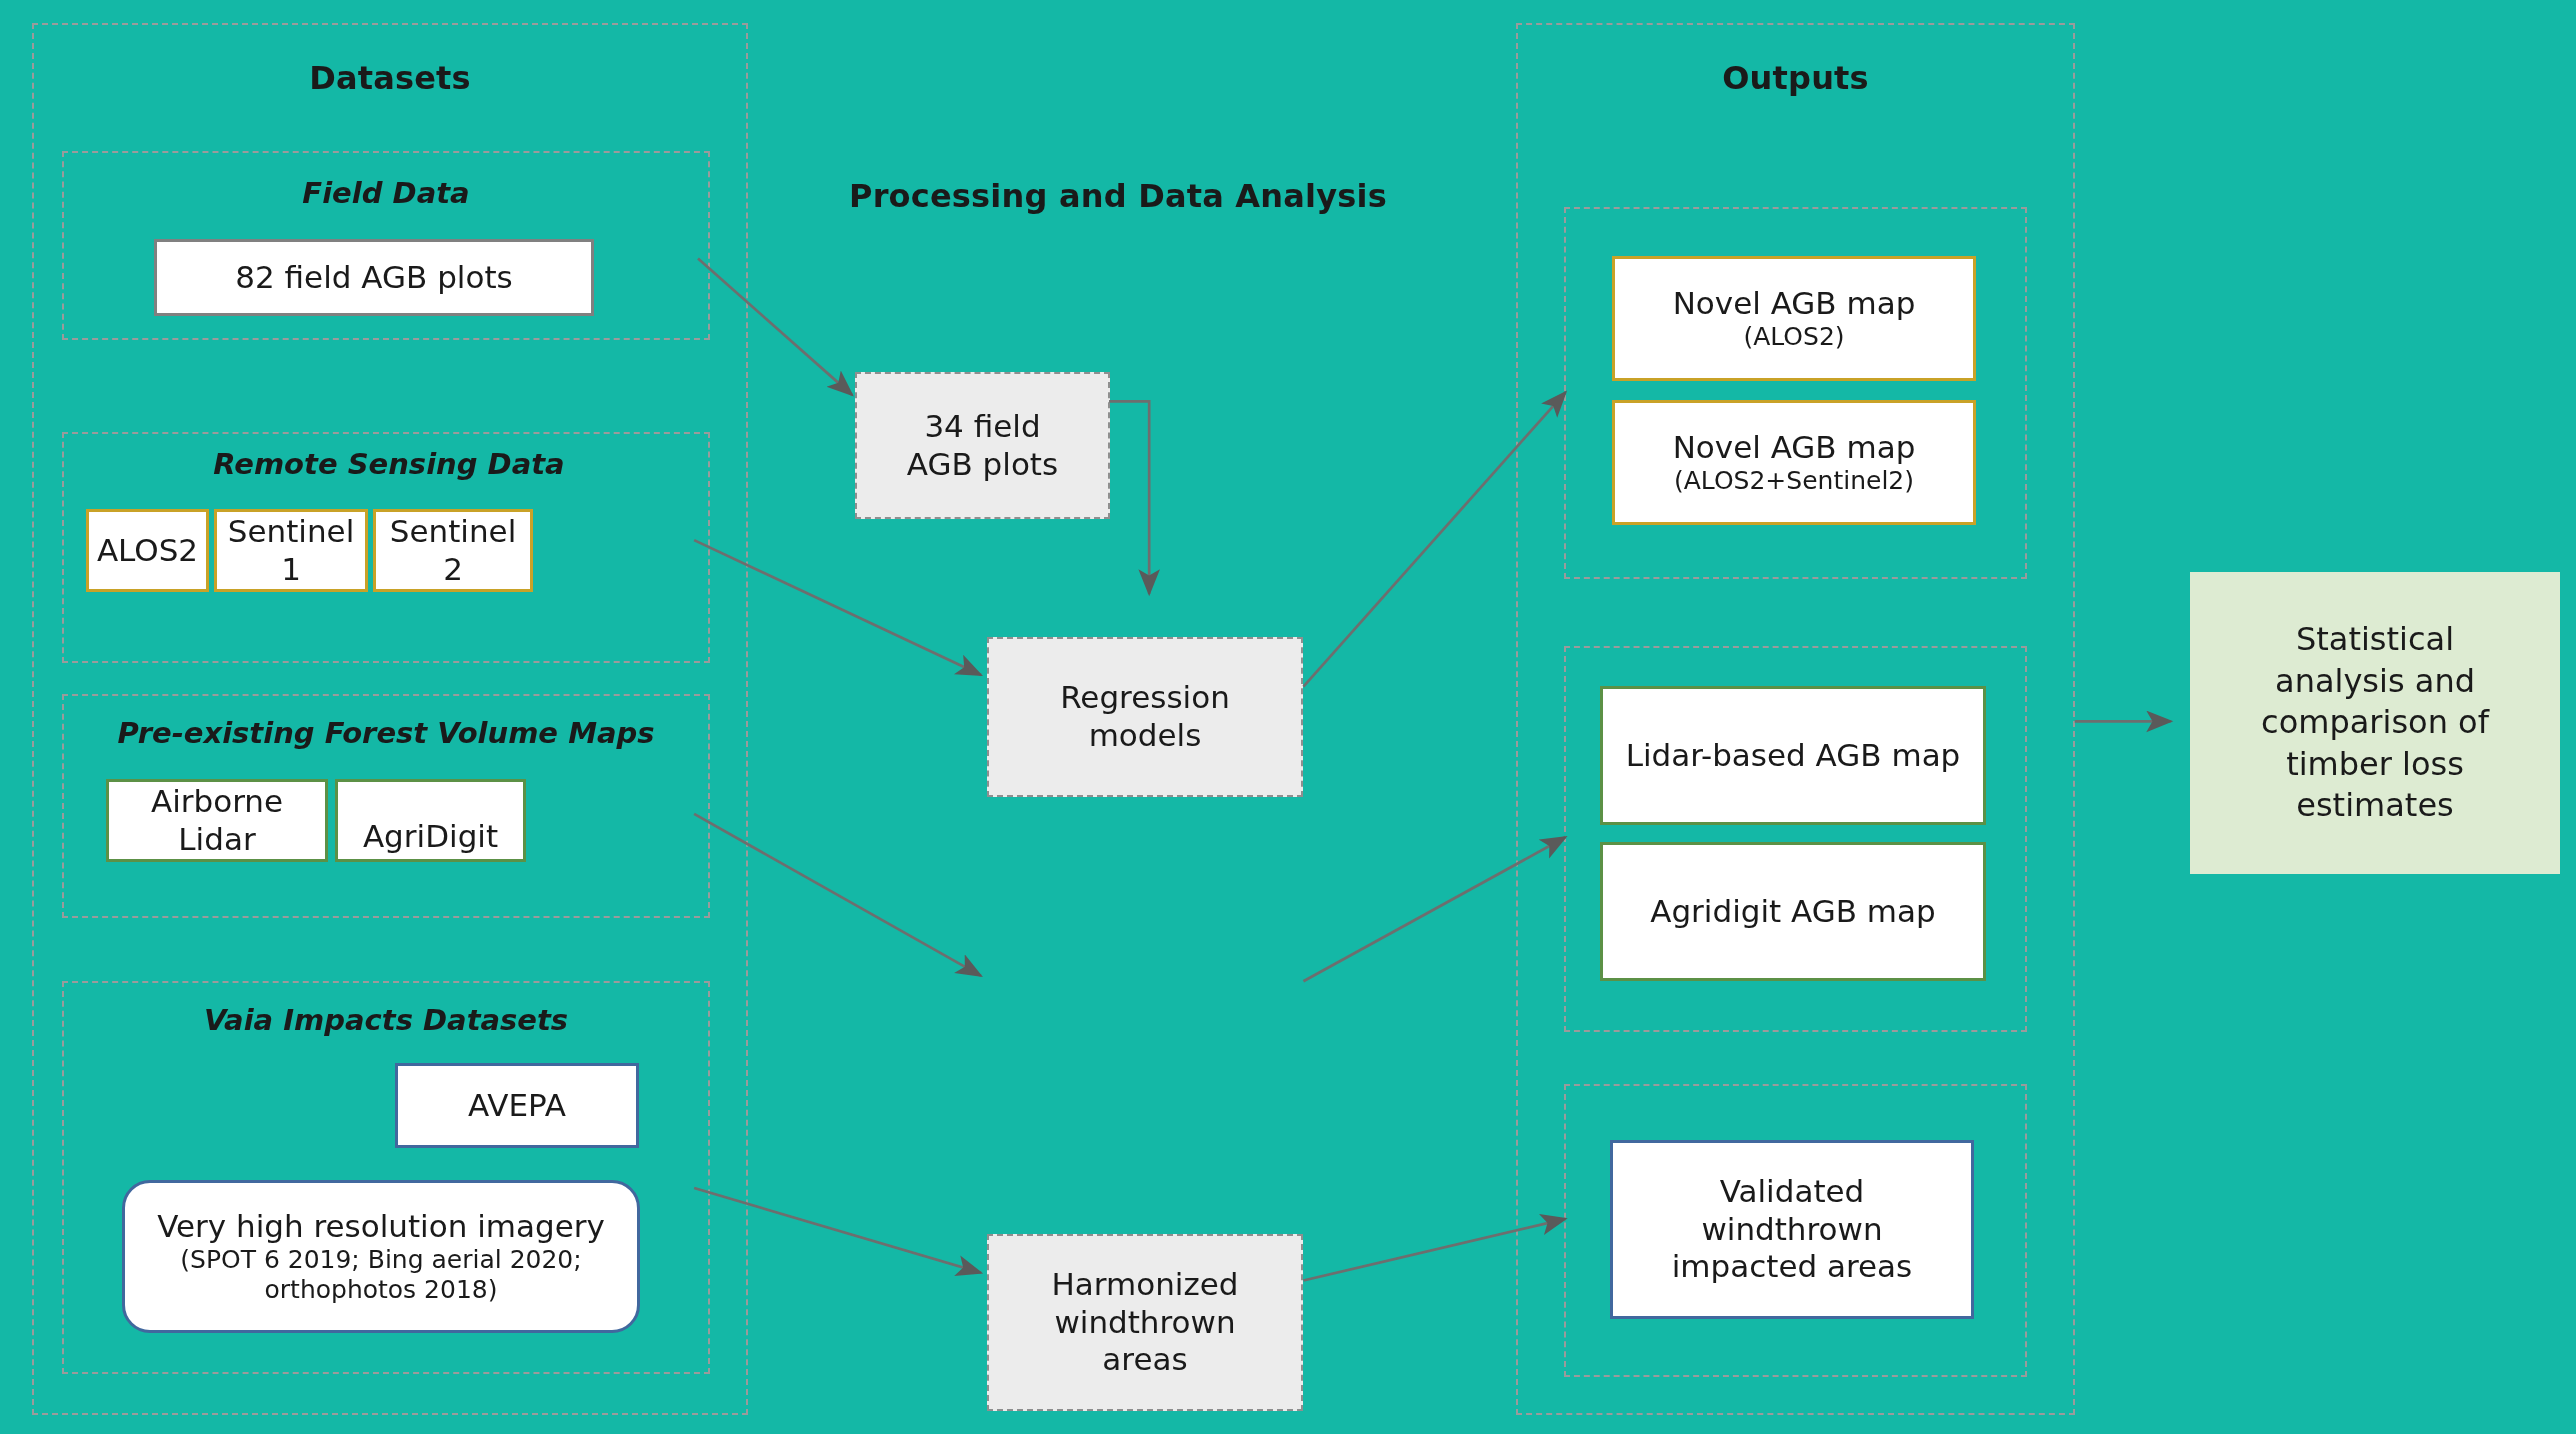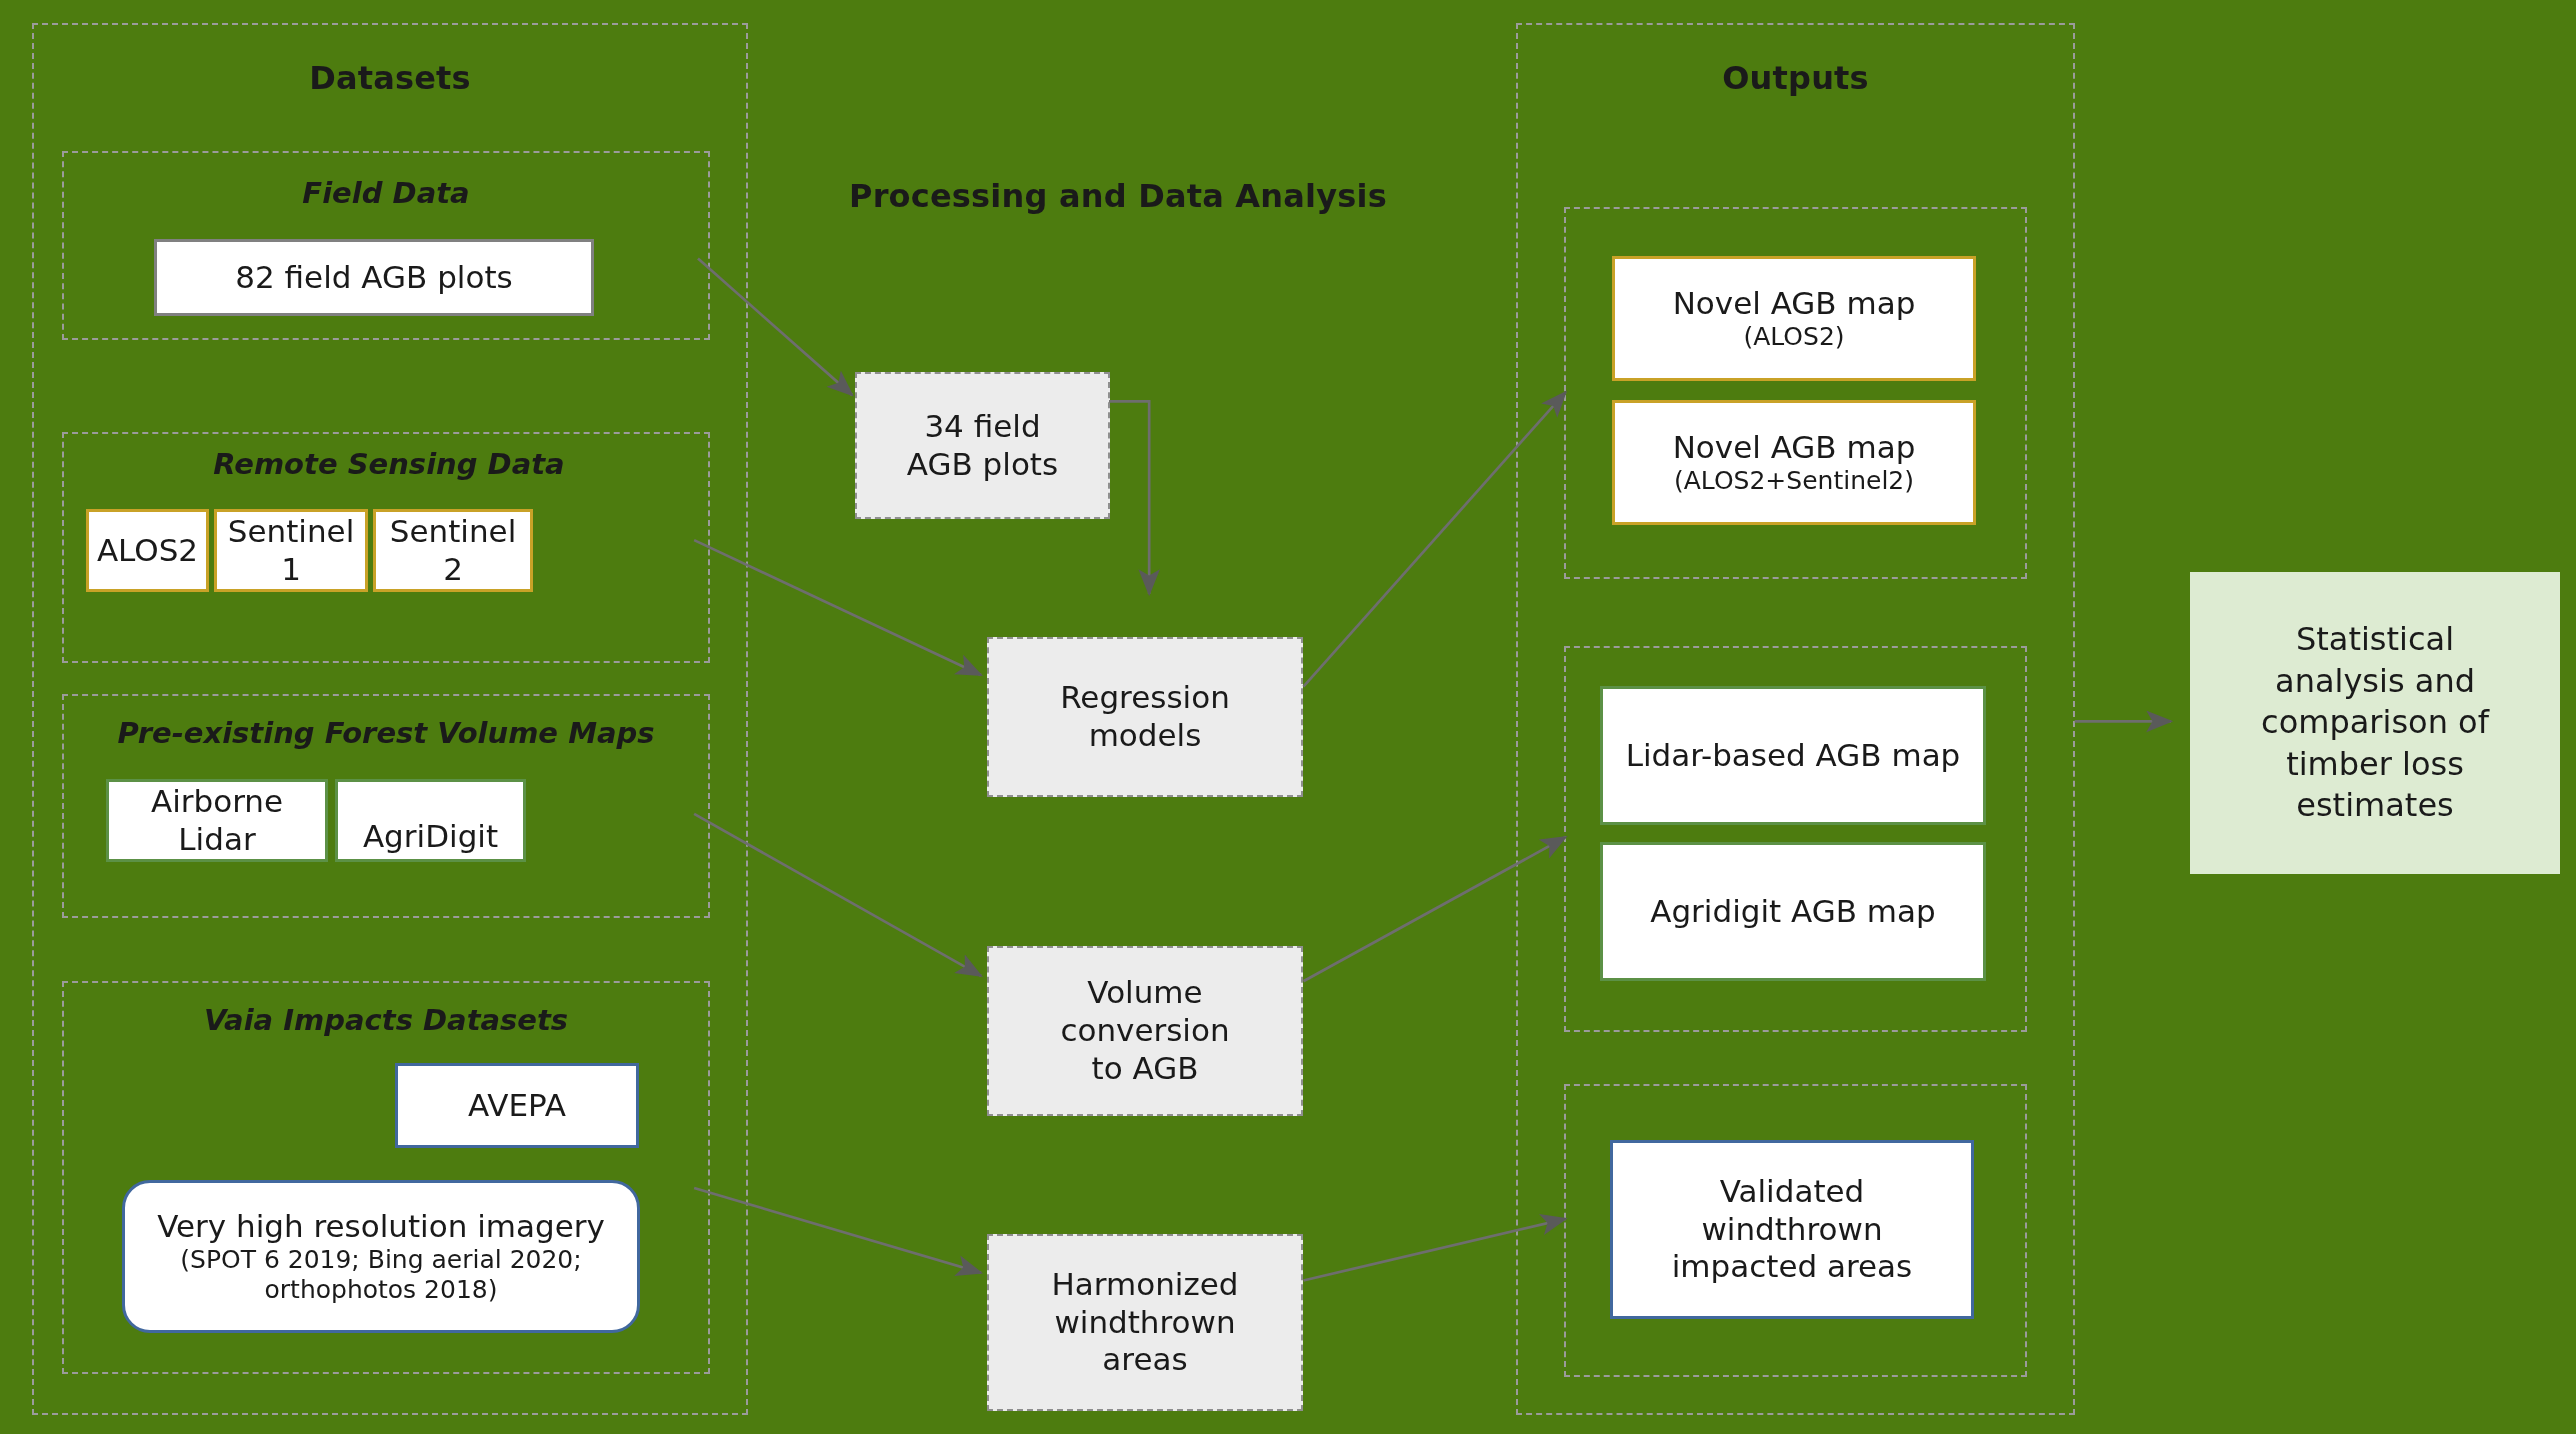--- a/index.html
+++ b/index.html
@@ -6,21 +6,21 @@
   html,body{margin:0;padding:0;background:#ffffff;}
   body{
     font-family:"DejaVu Sans","Liberation Sans",sans-serif;
     color:#1a1a1a;
     -webkit-font-smoothing:antialiased;
   }
   #stage{
     position:relative;
     width:2576px;
     height:1435px;
-    background:#4d7c0f;
+    background:#14b8a6;
     overflow:hidden;
   }
   svg#wires{
     position:absolute;
     left:0;top:0;
     width:2576px;height:1435px;
     pointer-events:none;
     z-index:5;
   }
 
@@ -169,25 +169,20 @@
   <div class="node proc" style="left:855px;top:330px;width:255px;height:147px;">
     <span>34 field</span>
     <span>AGB plots</span>
   </div>
 
   <div class="node proc" style="left:987px;top:595px;width:316px;height:160px;">
     <span>Regression</span>
     <span>models</span>
   </div>
 
-  <div class="node proc" style="left:987px;top:904px;width:316px;height:170px;">
-    <span>Volume</span>
-    <span>conversion</span>
-    <span>to AGB</span>
-  </div>
 
   <div class="node proc" style="left:987px;top:1192px;width:316px;height:177px;">
     <span>Harmonized</span>
     <span>windthrown</span>
     <span>areas</span>
   </div>
 
   <div class="col-dash" style="left:1516px;top:23px;width:559px;height:1392px;"></div>
   <div class="col-title" style="left:1516px;top:59px;width:559px;">Outputs</div>
 

